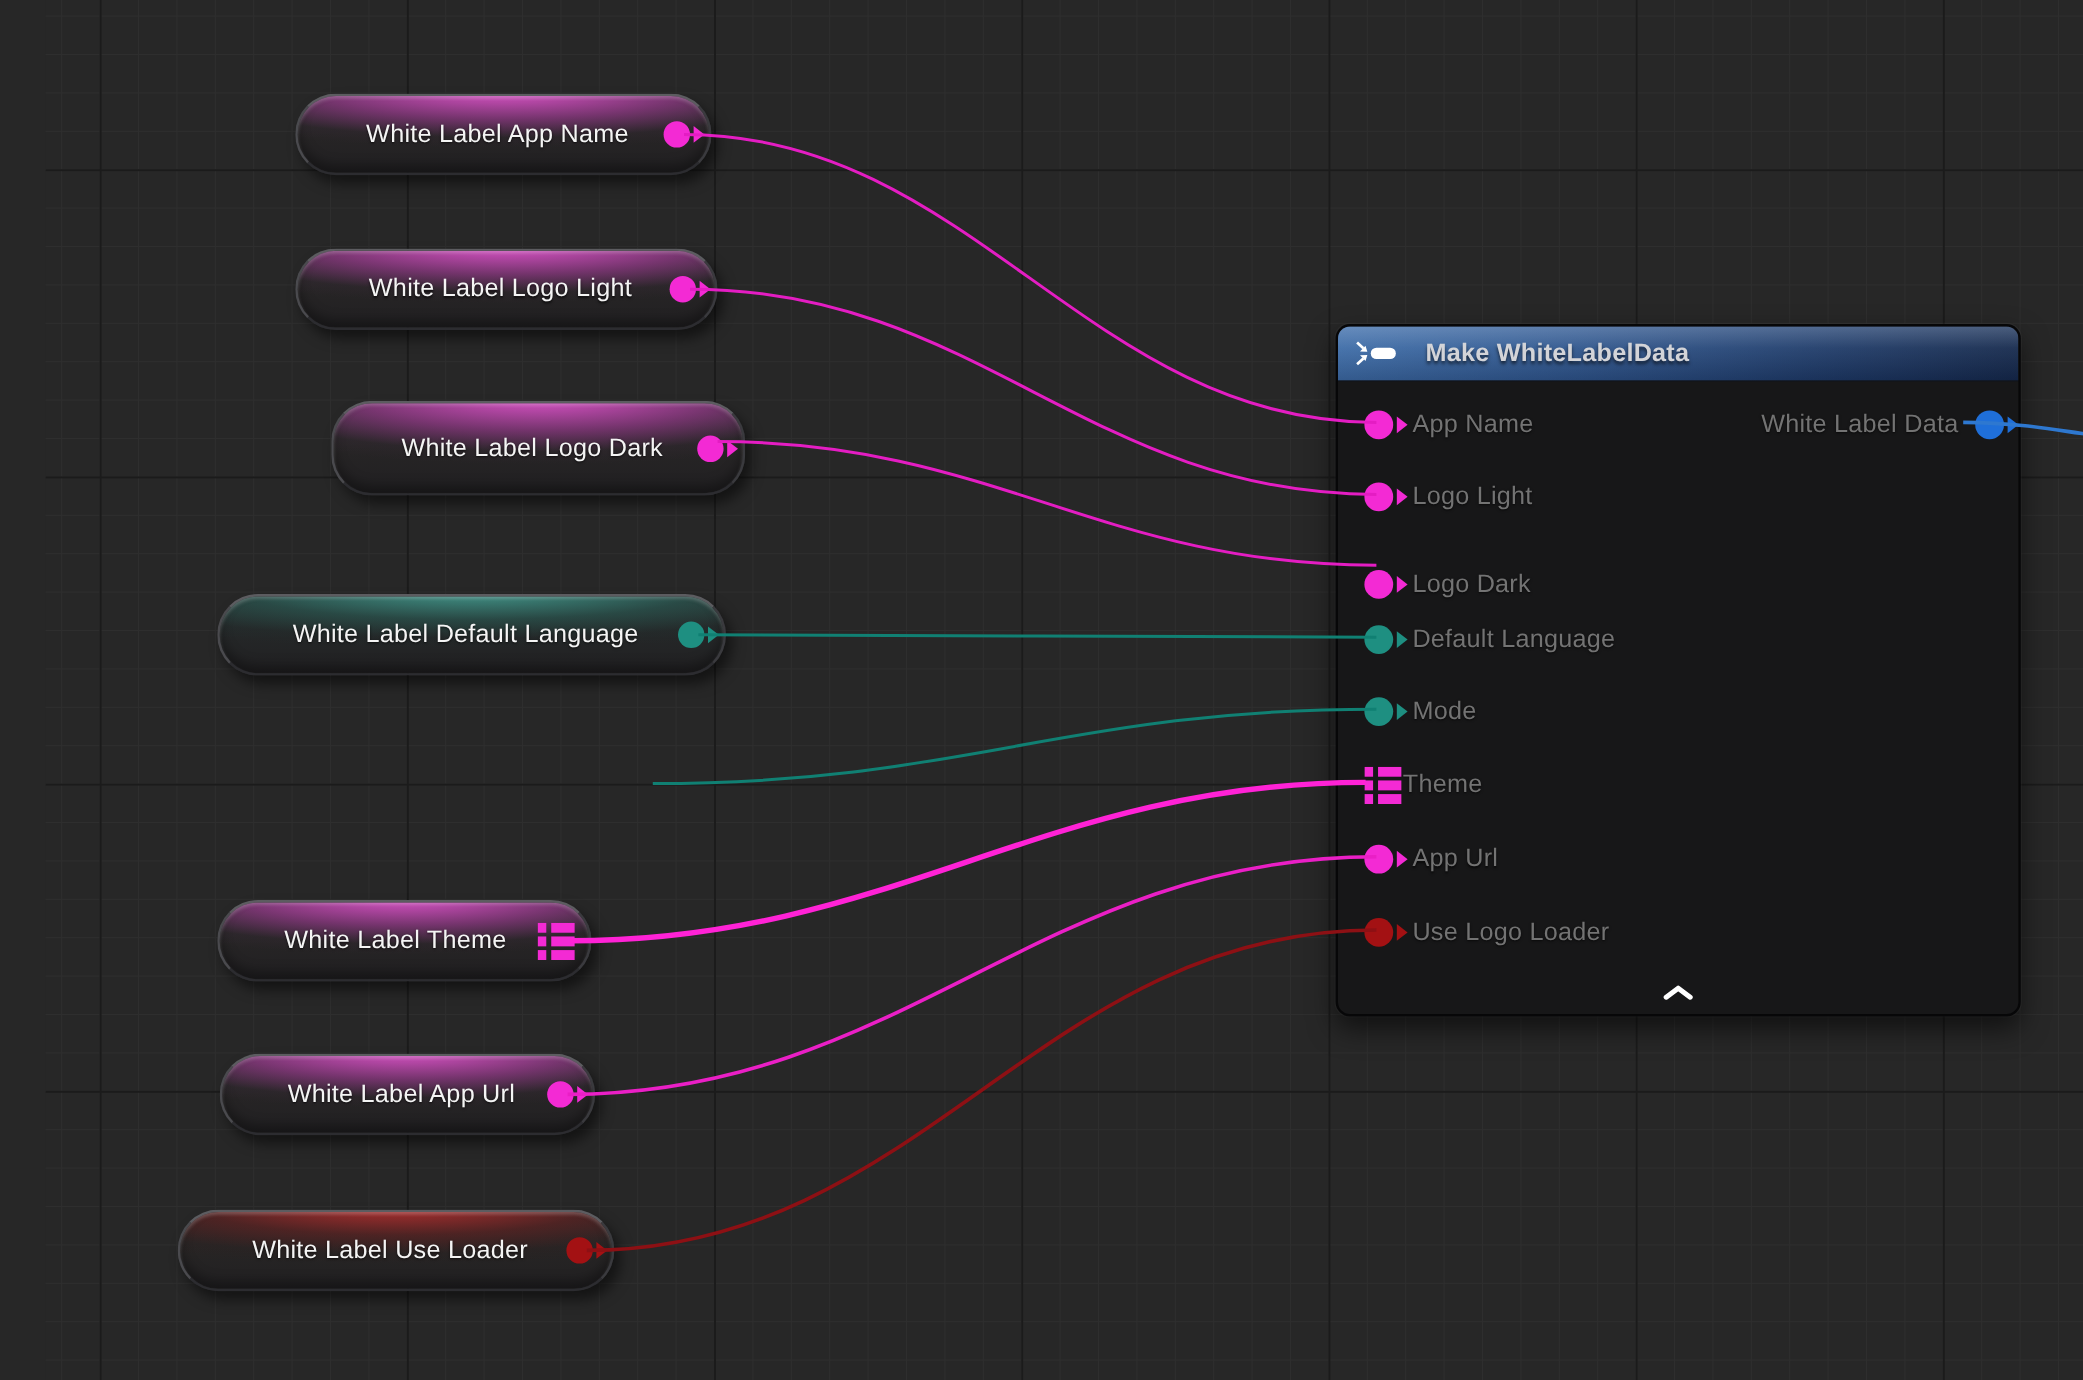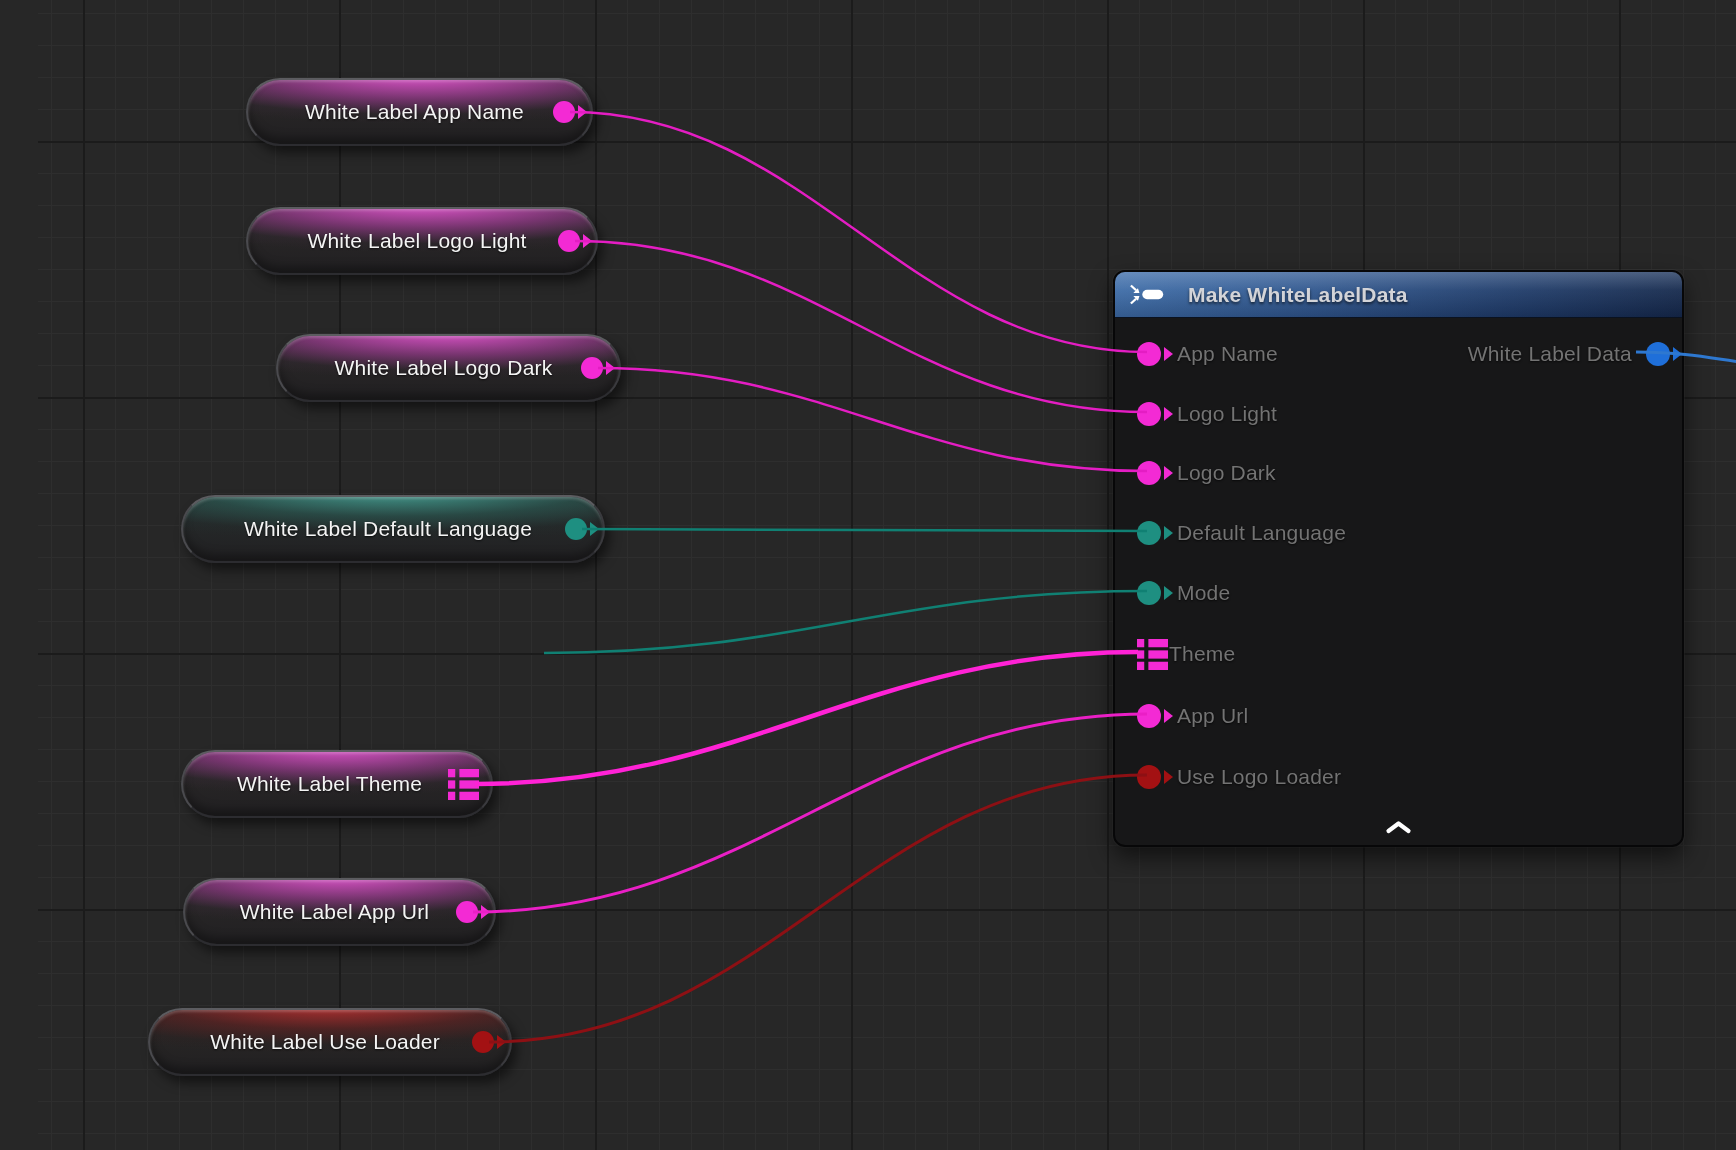--- a/index.html
+++ b/index.html
@@ -99,21 +99,21 @@
   <div class="var-node glow-string" style="left:208px;top:78px;width:347px;height:68px">
     <span class="var-label">White Label App Name</span>
     <span class="pin p22 t-string"></span>
   </div>
 
   <div class="var-node glow-string" style="left:208px;top:207px;width:352px;height:68px">
     <span class="var-label">White Label Logo Light</span>
     <span class="pin p22 t-string"></span>
   </div>
 
-  <div class="var-node glow-string" style="left:238px;top:334px;width:345px;height:68px">
+  <div class="var-node glow-string" style="left:238px;top:334px;width:345px;height:79px">
     <span class="var-label">White Label Logo Dark</span>
     <span class="pin p22 t-string"></span>
   </div>
 
   <div class="var-node glow-enum" style="left:143px;top:495px;width:424px;height:68px">
     <span class="var-label">White Label Default Language</span>
     <span class="pin p22 t-enum"></span>
   </div>
 
 
@@ -165,21 +165,21 @@
     </div>
 
     <div class="mrow" style="top:64px">
       <span class="pin p24 t-string"></span>
       <span class="mlabel">App Name</span>
     </div>
     <div class="mrow" style="top:124px">
       <span class="pin p24 t-string"></span>
       <span class="mlabel">Logo Light</span>
     </div>
-    <div class="mrow" style="top:183px">
+    <div class="mrow" style="top:197px">
       <span class="pin p24 t-string"></span>
       <span class="mlabel">Logo Dark</span>
     </div>
     <div class="mrow" style="top:243px">
       <span class="pin p24 t-enum"></span>
       <span class="mlabel">Default Language</span>
     </div>
     <div class="mrow" style="top:303px">
       <span class="pin p24 t-enum"></span>
       <span class="mlabel">Mode</span>

